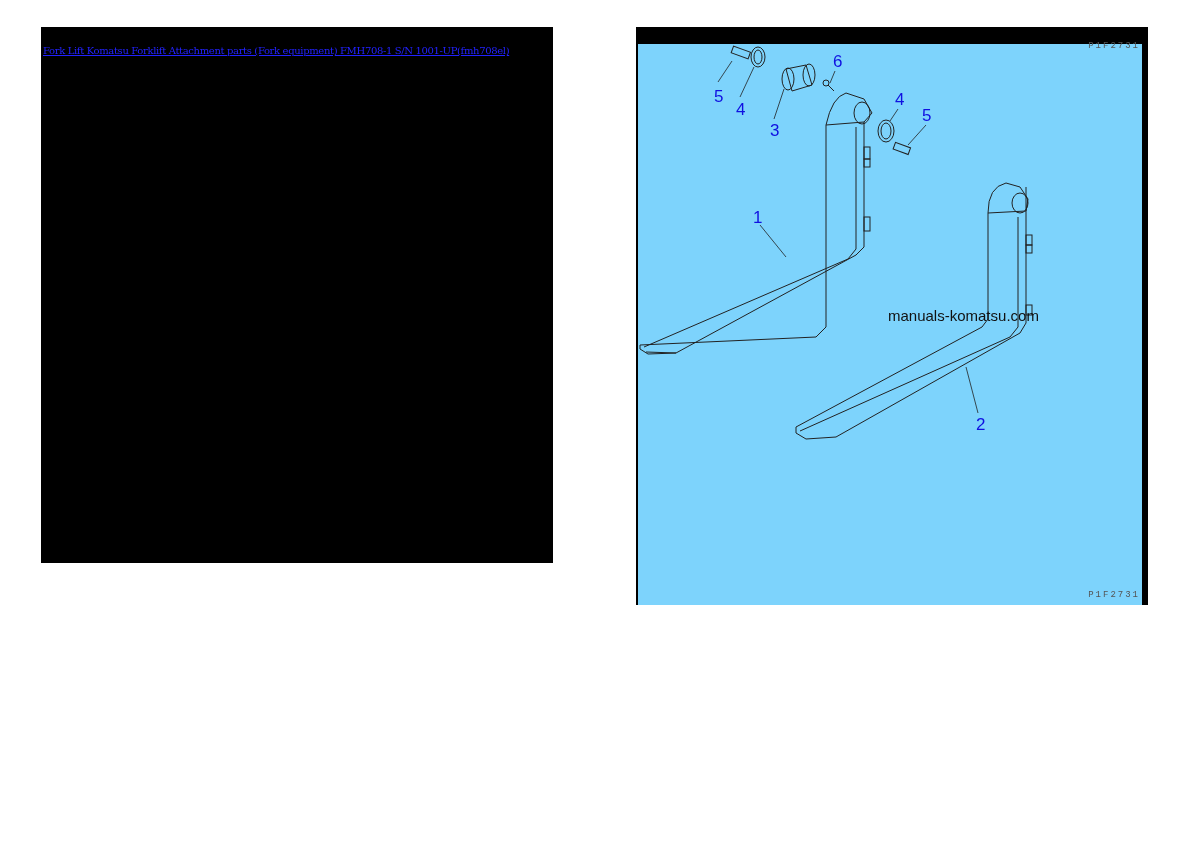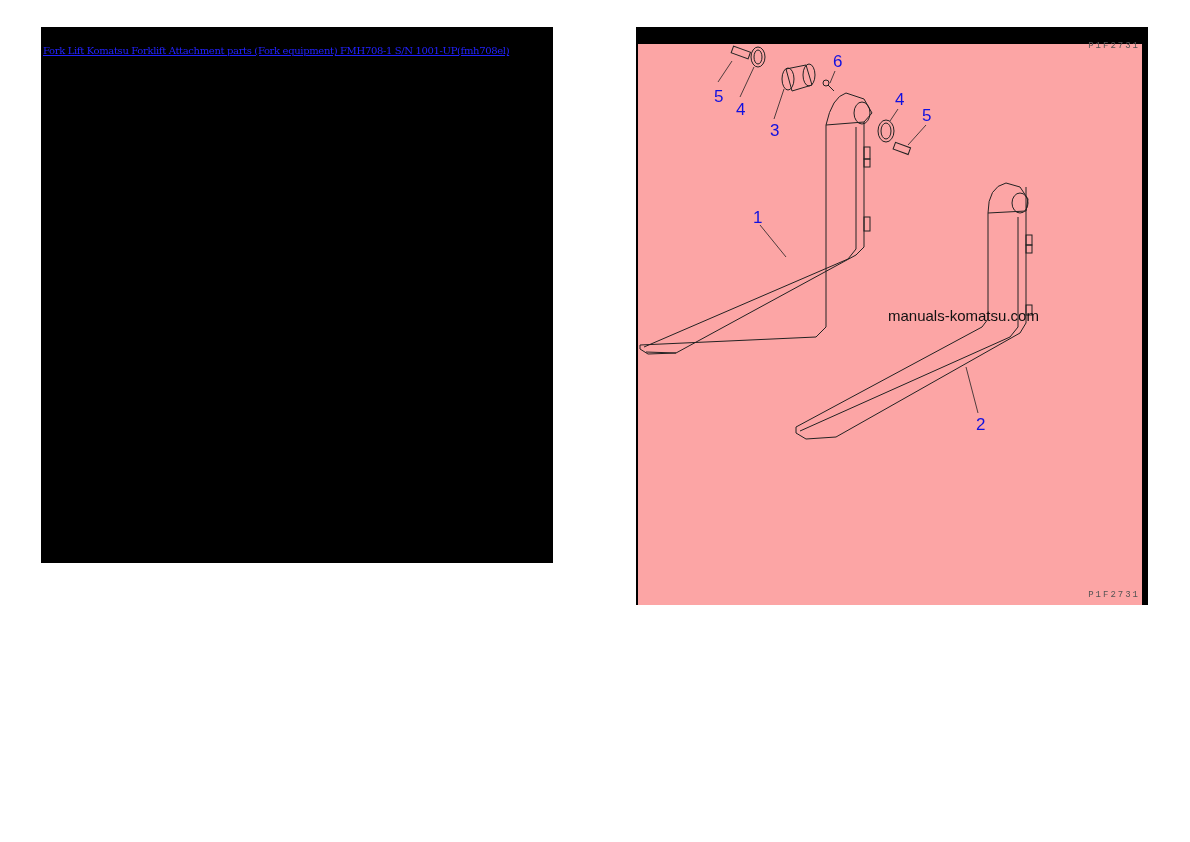--- a/index.html
+++ b/index.html
@@ -1,19 +1,19 @@
 <!DOCTYPE html>
 <html><head>
 <meta charset="utf-8">
 <style>
   html, body { margin:0; padding:0; background:#ffffff; }
   body { width:1190px; height:842px; position:relative; overflow:hidden; font-family:"Liberation Sans", sans-serif; }
   .left-panel { position:absolute; left:41px; top:27px; width:512px; height:536px; background:#000000; }
   .title-link { position:absolute; left:2px; top:18px; font-family:"DejaVu Serif", serif; font-size:10px; color:#2222ff; white-space:nowrap; letter-spacing:-0.35px; }
-  .diagram-frame { position:absolute; left:636px; top:27px; width:512px; height:578px; background:#fca5a5; }
+  .diagram-frame { position:absolute; left:636px; top:27px; width:512px; height:578px; background:#7dd3fc; }
   .frame-top { position:absolute; left:0; top:0; width:512px; height:17px; background:#000; }
   .frame-left { position:absolute; left:0; top:0; width:2px; height:578px; background:#000; }
   .frame-right { position:absolute; right:0; top:0; width:6px; height:578px; background:#000; }
   .drawing { position:absolute; left:0; top:0; width:512px; height:578px; }
   .callout { position:absolute; font-family:"Liberation Sans", sans-serif; font-size:17px; color:#1010e0; line-height:1; }
   .watermark { position:absolute; font-family:"Liberation Sans", sans-serif; font-size:15px; color:#111; white-space:nowrap; }
   .code { position:absolute; font-family:"Liberation Mono", monospace; font-size:9px; color:#555; letter-spacing:2px; white-space:nowrap; }
 </style>
 </head>
 <body>

